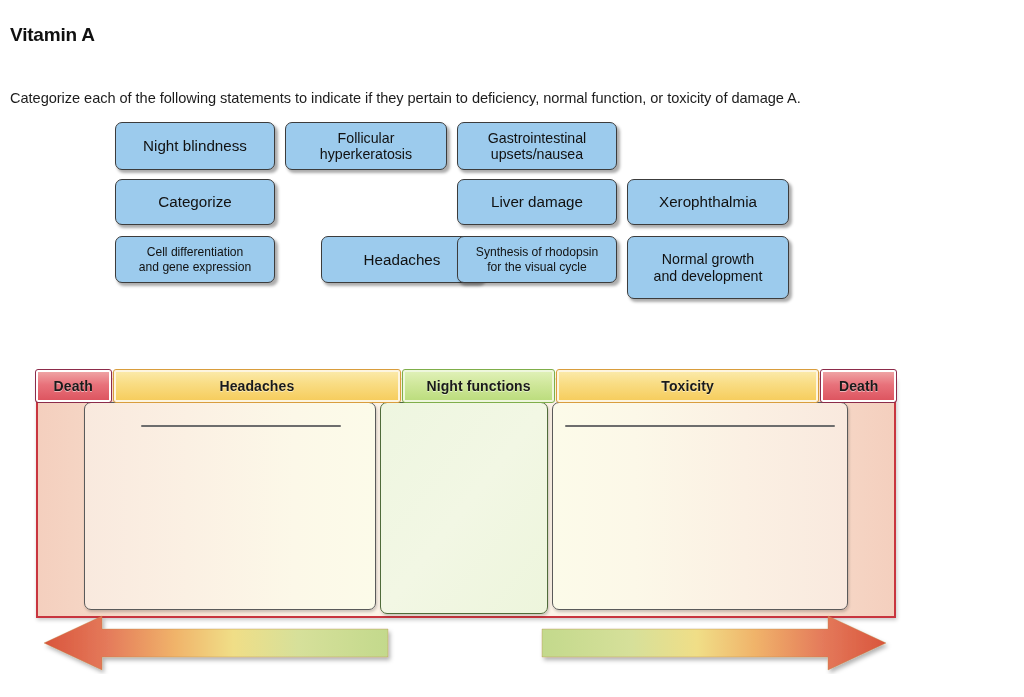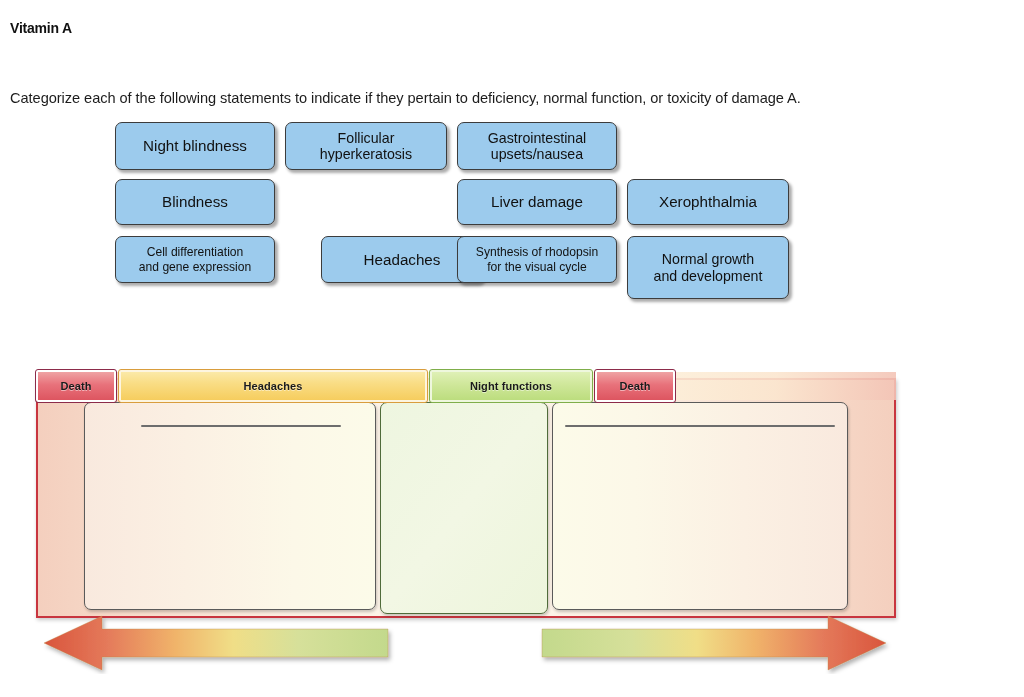--- a/index.html
+++ b/index.html
@@ -14,21 +14,21 @@
     color: #1a1a1a;
     overflow: hidden;
     position: relative;
   }
 
   
   .page-title {
     position: absolute;
     left: 10px;
     top: 11px;
-    font-size: 14px;
+    font-size: 19px;
     font-weight: bold;
     letter-spacing: -0.2px;
     color: #111111;
   }
   .prompt {
     position: absolute;
     left: 10px;
     top: 75px;
     font-size: 14.6px;
     color: #1c1c1c;
@@ -98,21 +98,21 @@
     width: 860px;
     height: 32px;
     display: flex;
     z-index: 4;
   }
   .lbl {
     box-sizing: border-box;
     display: flex;
     align-items: center;
     justify-content: center;
-    font-size: 11px;
+    font-size: 14px;
     font-weight: bold;
     color: #1a1a1a;
     letter-spacing: 0.1px;
     border-radius: 2px;
     text-shadow: 0 1px 0 rgba(255,255,255,0.5);
   }
   .lbl-death {
     width: 80px;
     background: linear-gradient(to bottom, #efa3a4 0%, #e8727b 45%, #dd5560 100%);
     border: 2.5px solid #ffffff;
@@ -218,21 +218,21 @@
     <div class="tile fs-lg" data-interactable="true" style="left: 2px; top: 0px; width: 160px; height: 48px;">
       <span class="tile-text" data-interactable="false">Night blindness</span>
     </div>
     <div class="tile fs-md" data-interactable="true" style="left: 172px; top: 0px; width: 162px; height: 48px;">
       <span class="tile-text" data-interactable="false">Follicular<br>hyperkeratosis</span>
     </div>
     <div class="tile fs-md" data-interactable="true" style="left: 344px; top: 0px; width: 160px; height: 48px;">
       <span class="tile-text" data-interactable="false">Gastrointestinal<br>upsets/nausea</span>
     </div>
     <div class="tile fs-lg" data-interactable="true" style="left: 2px; top: 57px; width: 160px; height: 46px;">
-      <span class="tile-text" data-interactable="false">Blindness</span>
+      <span class="tile-text" data-interactable="false">Categorize</span>
     </div>
     <div class="tile fs-lg" data-interactable="true" style="left: 344px; top: 57px; width: 160px; height: 46px;">
       <span class="tile-text" data-interactable="false">Liver damage</span>
     </div>
     <div class="tile fs-lg" data-interactable="true" style="left: 514px; top: 57px; width: 162px; height: 46px;">
       <span class="tile-text" data-interactable="false">Xerophthalmia</span>
     </div>
     <div class="tile fs-sm" data-interactable="true" style="left: 2px; top: 114px; width: 160px; height: 47px;">
       <span class="tile-text" data-interactable="false">Cell differentiation<br>and gene expression</span>
     </div>
@@ -250,20 +250,21 @@
 <div class="diagram" data-interactable="false">
 
   <div class="panel" data-interactable="false"></div>
 
   <div class="strip-wash" data-interactable="false"></div>
 
   <div class="label-strip" data-interactable="false">
     <div class="lbl lbl-death" data-interactable="false">Death</div>
     <div class="lbl lbl-def" data-interactable="false">Headaches</div>
     <div class="lbl lbl-norm" data-interactable="false">Night functions</div>
+    <div class="lbl lbl-tox" data-interactable="false">Toxicity</div>
     <div class="lbl lbl-death lbl-death2" data-interactable="false">Death</div>
   </div>
 
   <div class="zones" data-interactable="false">
     <div class="zone zone-def" data-interactable="true">
       <div class="drop-line left" data-interactable="false"></div>
     </div>
     <div class="zone zone-norm" data-interactable="true"></div>
     <div class="zone zone-tox" data-interactable="true">
       <div class="drop-line right" data-interactable="false"></div>

